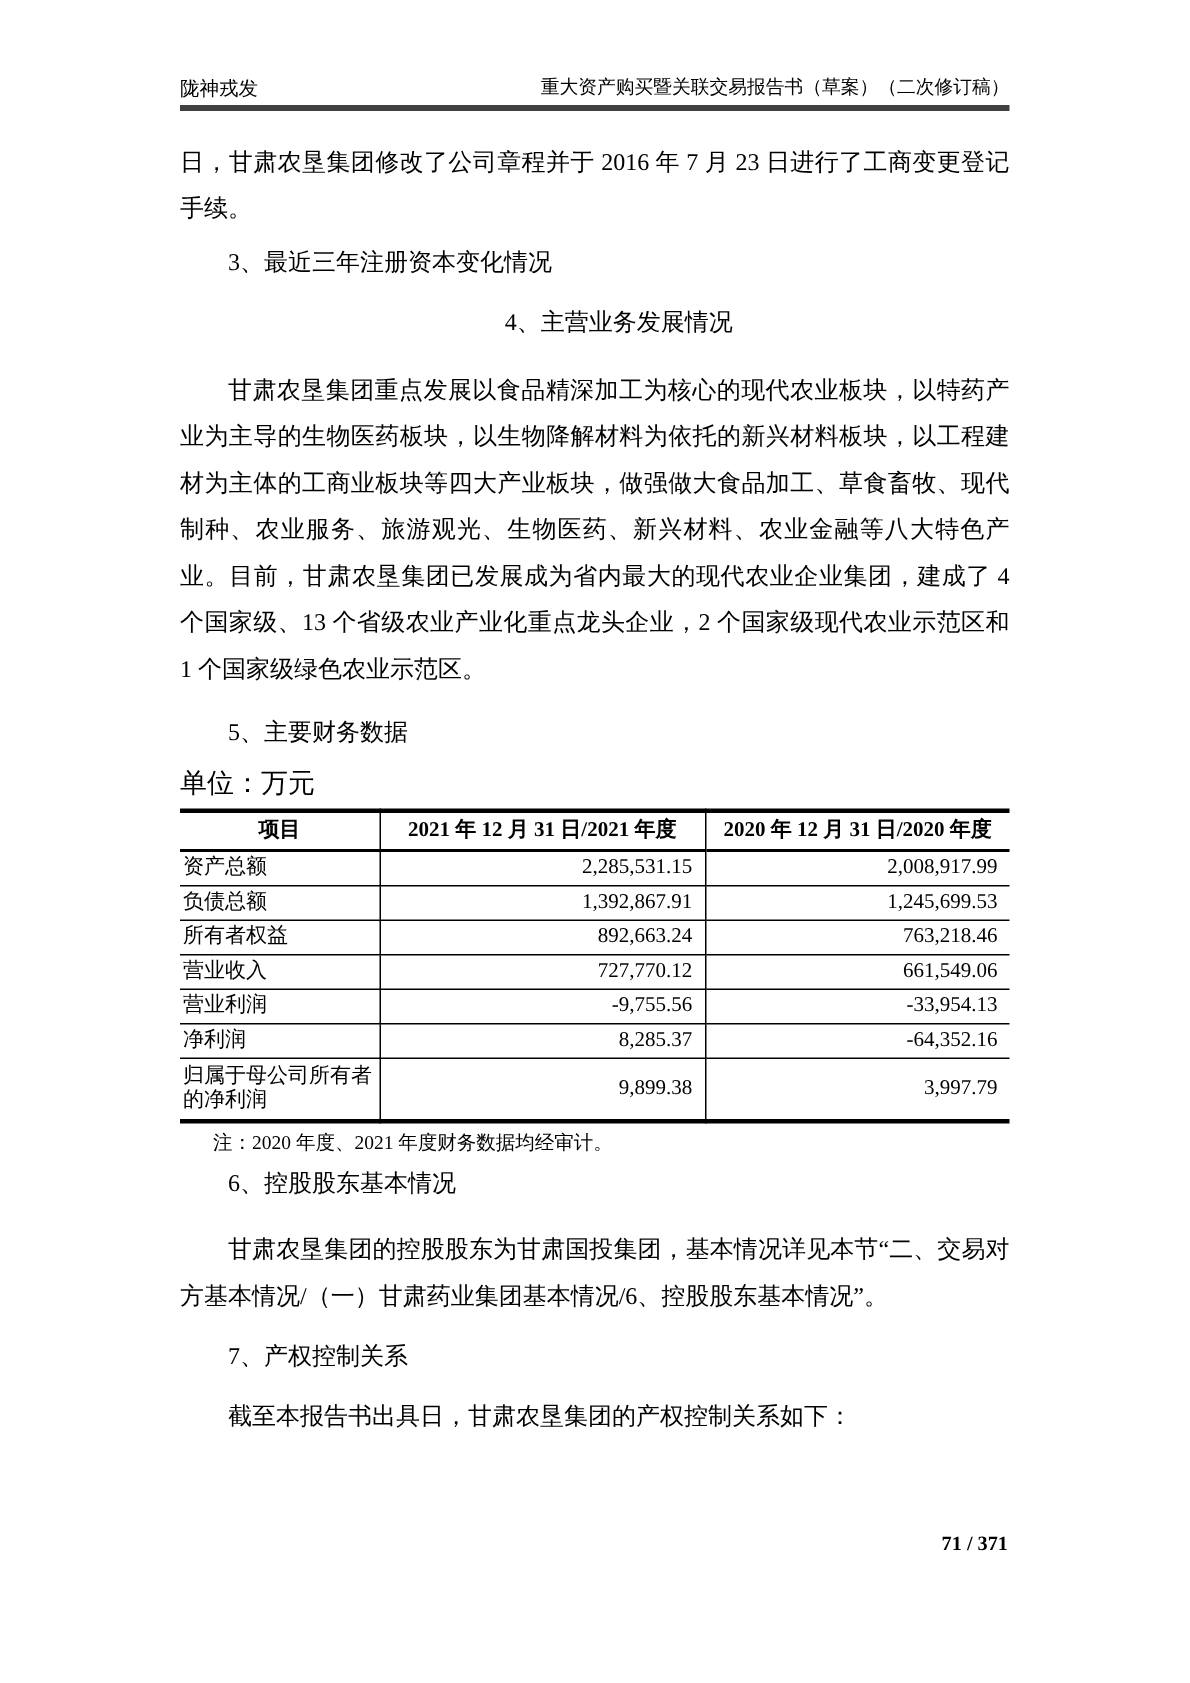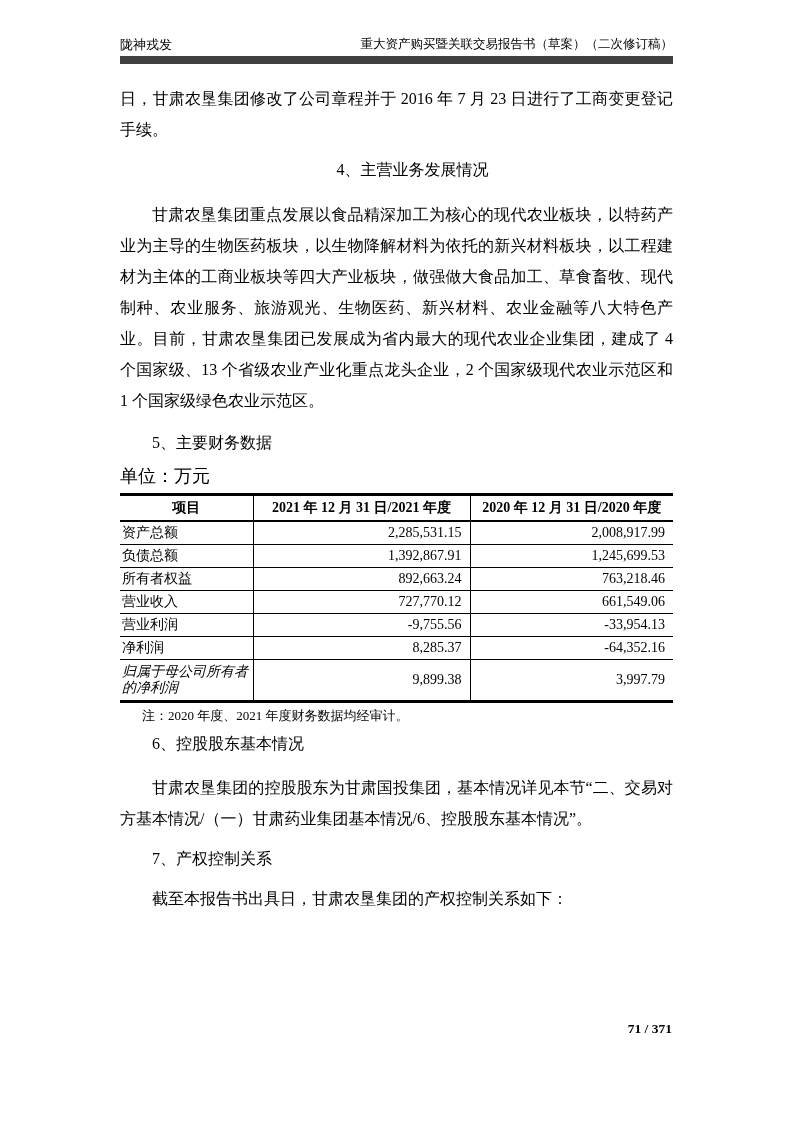--- a/index.html
+++ b/index.html
@@ -14,25 +14,25 @@
     margin: 0 auto;
   }
   .content {
     position: absolute;
     left: 120px;
     top: 0;
     width: 553px;
   }
   
   .pg-header {
-    padding-top: 36px;
+    padding-top: 50px;
     display: flex;
     justify-content: space-between;
     align-items: flex-end;
-    border-bottom: 8px solid #404040;
+    border-bottom: 4px solid #404040;
     padding-bottom: 3px;
   }
   .pg-header .hl { font-size: 13px; line-height: 17px; }
   .pg-header .hr { font-size: 12.5px; line-height: 17px; }
 
   
   .para {
     font-size: 16px;
     line-height: 31px;
     text-align: justify;
@@ -82,21 +82,21 @@
   }
   table.fin td {
     height: 22px;
     padding: 0 2px;
     line-height: 1.15;
   }
   table.fin tbody tr:not(:last-child) td { border-bottom: 1px solid #000; }
   table.fin .vline { border-right: 1px solid #000; }
   table.fin td.item { text-align: left; }
   table.fin td.val { text-align: right; padding-right: 8px; }
-  table.fin tr.tall td.item { line-height: 16px; padding-top: 4px; padding-bottom: 4px; font-style: italic; }
+  table.fin tr.tall td.item { line-height: 16px; padding-top: 4px; padding-bottom: 4px; }
 
   .note-line {
     font-size: 13px;
     line-height: 22px;
     padding-left: 22px;
     margin-top: 2px;
   }
   .h6m { margin-top: 1px; }
   .p6m { margin-top: 13px; }
   .h7m { margin-top: 9px; }
@@ -116,20 +116,21 @@
 <div class="page">
   <div class="content">
 
     <div class="pg-header">
       <span class="hl">陇神戎发</span>
       <span class="hr">重大资产购买暨关联交易报告书（草案）（二次修订稿）</span>
     </div>
 
     <p class="para p1">日，甘肃农垦集团修改了公司章程并于 2016 年 7 月 23 日进行了工商变更登记手续。</p>
 
+    <p class="heading h3m">3、最近三年注册资本变化情况</p>
 
 
     <p class="heading h4m">4、主营业务发展情况</p>
 
     <p class="para indent p4m">甘肃农垦集团重点发展以食品精深加工为核心的现代农业板块，以特药产业为主导的生物医药板块，以生物降解材料为依托的新兴材料板块，以工程建材为主体的工商业板块等四大产业板块，做强做大食品加工、草食畜牧、现代制种、农业服务、旅游观光、生物医药、新兴材料、农业金融等八大特色产业。目前，甘肃农垦集团已发展成为省内最大的现代农业企业集团，建成了 4 个国家级、13 个省级农业产业化重点龙头企业，2 个国家级现代农业示范区和 1 个国家级绿色农业示范区。</p>
 
     <p class="heading h5m">5、主要财务数据</p>
 
     <div class="unit-line">单位：万元</div>
 

